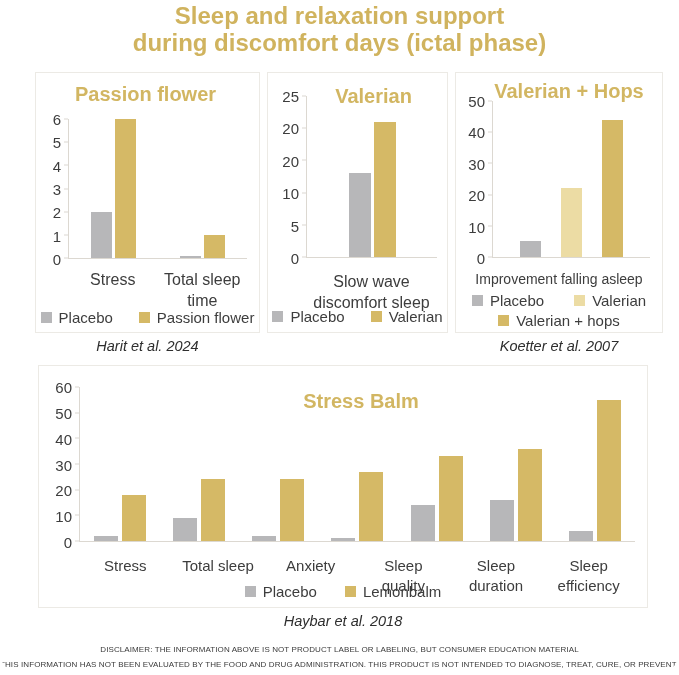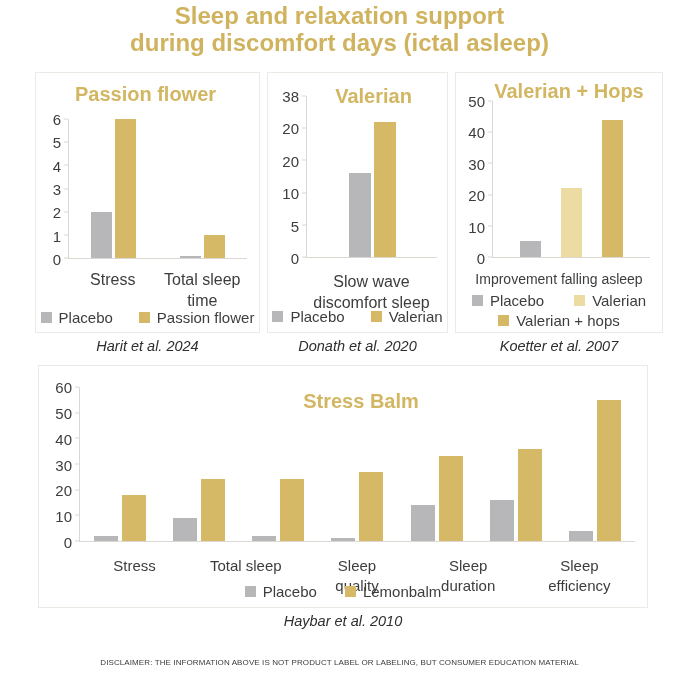--- a/index.html
+++ b/index.html
@@ -80,33 +80,33 @@
   .legend-item{display:inline-flex;align-items:center;gap:7px;}
   .swatch{width:11px;height:11px;flex:0 0 auto;}
   .legend-text{font-size:15px;color:#3d3d3d;white-space:nowrap;}
   .citation{
     margin-top:5px;text-align:center;font-style:italic;
     font-size:14.5px;color:#2e2e2e;
   }
   
   .disclaimer{
     position:absolute;left:0;width:100%;text-align:center;
-    font-size:8px;color:#3a3a3a;white-space:nowrap;letter-spacing:0.1px;margin-top:13px;
+    font-size:8px;color:#3a3a3a;white-space:nowrap;letter-spacing:0.1px;
   }
   .disclaimer-1{top:645px;}
   .disclaimer-2{top:660px;}
 </style>
 </head>
 <body>
 
 <div id="screen">
 
   <div class="main-title">
     <div>Sleep and relaxation support</div>
-    <div>during discomfort days (ictal asleep)</div>
+    <div>during discomfort days (ictal phase)</div>
   </div>
 
   <div class="panel-wrap pf">
     <div class="panel">
       <div class="chart-title">Passion flower</div>
       <div class="chart-body">
         <div class="y-axis">
             <div class="tick" style="bottom: 0%;">0</div>
             <div class="tick" style="bottom: 16.6667%;">1</div>
             <div class="tick" style="bottom: 33.3333%;">2</div>
@@ -155,21 +155,21 @@
   <div class="panel-wrap v">
     <div class="panel">
       <div class="chart-title">Valerian</div>
       <div class="chart-body">
         <div class="y-axis">
             <div class="tick" style="bottom: 0%;">0</div>
             <div class="tick" style="bottom: 20%;">5</div>
             <div class="tick" style="bottom: 40%;">10</div>
             <div class="tick" style="bottom: 60%;">20</div>
             <div class="tick" style="bottom: 80%;">20</div>
-            <div class="tick" style="bottom: 100%;">38</div>
+            <div class="tick" style="bottom: 100%;">25</div>
           </div>
         <div class="plot">
             <div class="tickmark" style="bottom: 0%;"></div>
             <div class="tickmark" style="bottom: 20%;"></div>
             <div class="tickmark" style="bottom: 40%;"></div>
             <div class="tickmark" style="bottom: 60%;"></div>
             <div class="tickmark" style="bottom: 80%;"></div>
             <div class="tickmark" style="bottom: 100%;"></div>
             <div class="group">
               <div class="bar" style="height: 52%; background: rgb(183, 183, 185);"></div>
@@ -185,21 +185,20 @@
           <span class="legend-item">
             <span class="swatch" style="background: rgb(183, 183, 185);"></span>
             <span class="legend-text">Placebo</span>
           </span>
           <span class="legend-item">
             <span class="swatch" style="background: rgb(213, 185, 102);"></span>
             <span class="legend-text">Valerian</span>
           </span>
         </div>
     </div>
-    <div class="citation">Donath et al. 2020</div>
   </div>
 
   <div class="panel-wrap vh">
     <div class="panel">
       <div class="chart-title">Valerian + Hops</div>
       <div class="chart-body">
         <div class="y-axis">
             <div class="tick" style="bottom: 0%;">0</div>
             <div class="tick" style="bottom: 20%;">10</div>
             <div class="tick" style="bottom: 40%;">20</div>
@@ -289,37 +288,38 @@
             </div>
             <div class="group">
               <div class="bar" style="height: 6.66667%; background: rgb(183, 183, 185);"></div>
               <div class="bar" style="height: 91.6667%; background: rgb(213, 185, 102);"></div>
             </div>
           </div>
       </div>
       <div class="x-labels">
           <div class="x-label">Stress</div>
           <div class="x-label">Total sleep</div>
+          <div class="x-label">Anxiety</div>
           <div class="x-label">Sleep
 quality</div>
           <div class="x-label">Sleep
 duration</div>
           <div class="x-label">Sleep
 efficiency</div>
         </div>
       <div class="legend">
           <span class="legend-item">
             <span class="swatch" style="background: rgb(183, 183, 185);"></span>
             <span class="legend-text">Placebo</span>
           </span>
           <span class="legend-item">
             <span class="swatch" style="background: rgb(213, 185, 102);"></span>
             <span class="legend-text">Lemonbalm</span>
           </span>
         </div>
     </div>
-    <div class="citation">Haybar et al. 2010</div>
+    <div class="citation">Haybar et al. 2018</div>
   </div>
 
   <div class="disclaimer disclaimer-1">DISCLAIMER: THE INFORMATION ABOVE IS NOT PRODUCT LABEL OR LABELING, BUT CONSUMER EDUCATION MATERIAL</div>
   <div class="disclaimer disclaimer-2">THIS INFORMATION HAS NOT BEEN EVALUATED BY THE FOOD AND DRUG ADMINISTRATION. THIS PRODUCT IS NOT INTENDED TO DIAGNOSE, TREAT, CURE, OR PREVENT ANY DISEASE</div>
 
 </div>
 
 </body></html>

